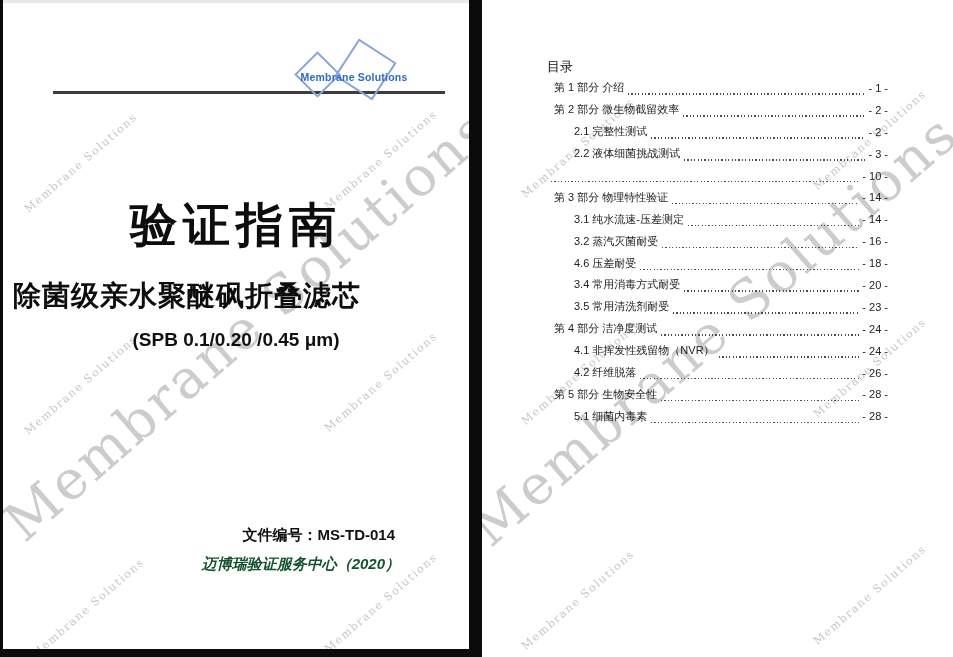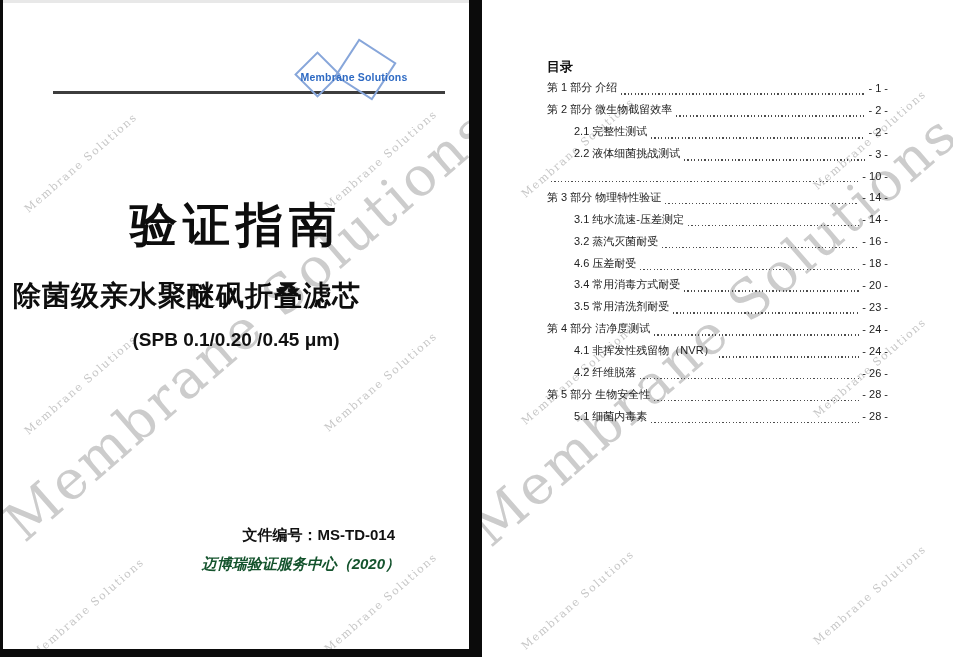--- a/index.html
+++ b/index.html
@@ -61,25 +61,25 @@
   .doc-no {
     position:absolute; right:74px; top:523px; font-size:15px; font-weight:bold; color:#111;text-align:center;
   }
   .issuer {
     position:absolute; right:69px; top:552px; font-size:15px; font-weight:bold;
     font-style:italic; color:#14532d;
   }
 
   
   .toc-heading {
-    position:absolute; left:65px; top:58px; font-size:13px; font-weight:bold; color:#111;
+    position:absolute; left:65px; top:58px; font-size:13px; font-weight:normal; color:#111;
   }
   .toc { position:absolute; left:65px; top:77px; width:341px; }
   .toc-row { display:flex; align-items:center; height:21.9px; font-size:11px; color:#222; }
-  .toc-row .lbl { white-space:nowrap; }
+  .toc-row .lbl { white-space:nowrap;margin-left:7px; }
   .toc-row.lvl2 .lbl { margin-left:27px; }
   .leader {
     flex:1; height:1.5px; align-self:flex-end; margin:0 3px 4px 4px;
     background-image:repeating-linear-gradient(to right,#4c4c4c 0 1.2px, transparent 1.2px 3.4px);
   }
   .pg { white-space:nowrap; color:#222; }
 </style>
 </head>
 <body>
 

